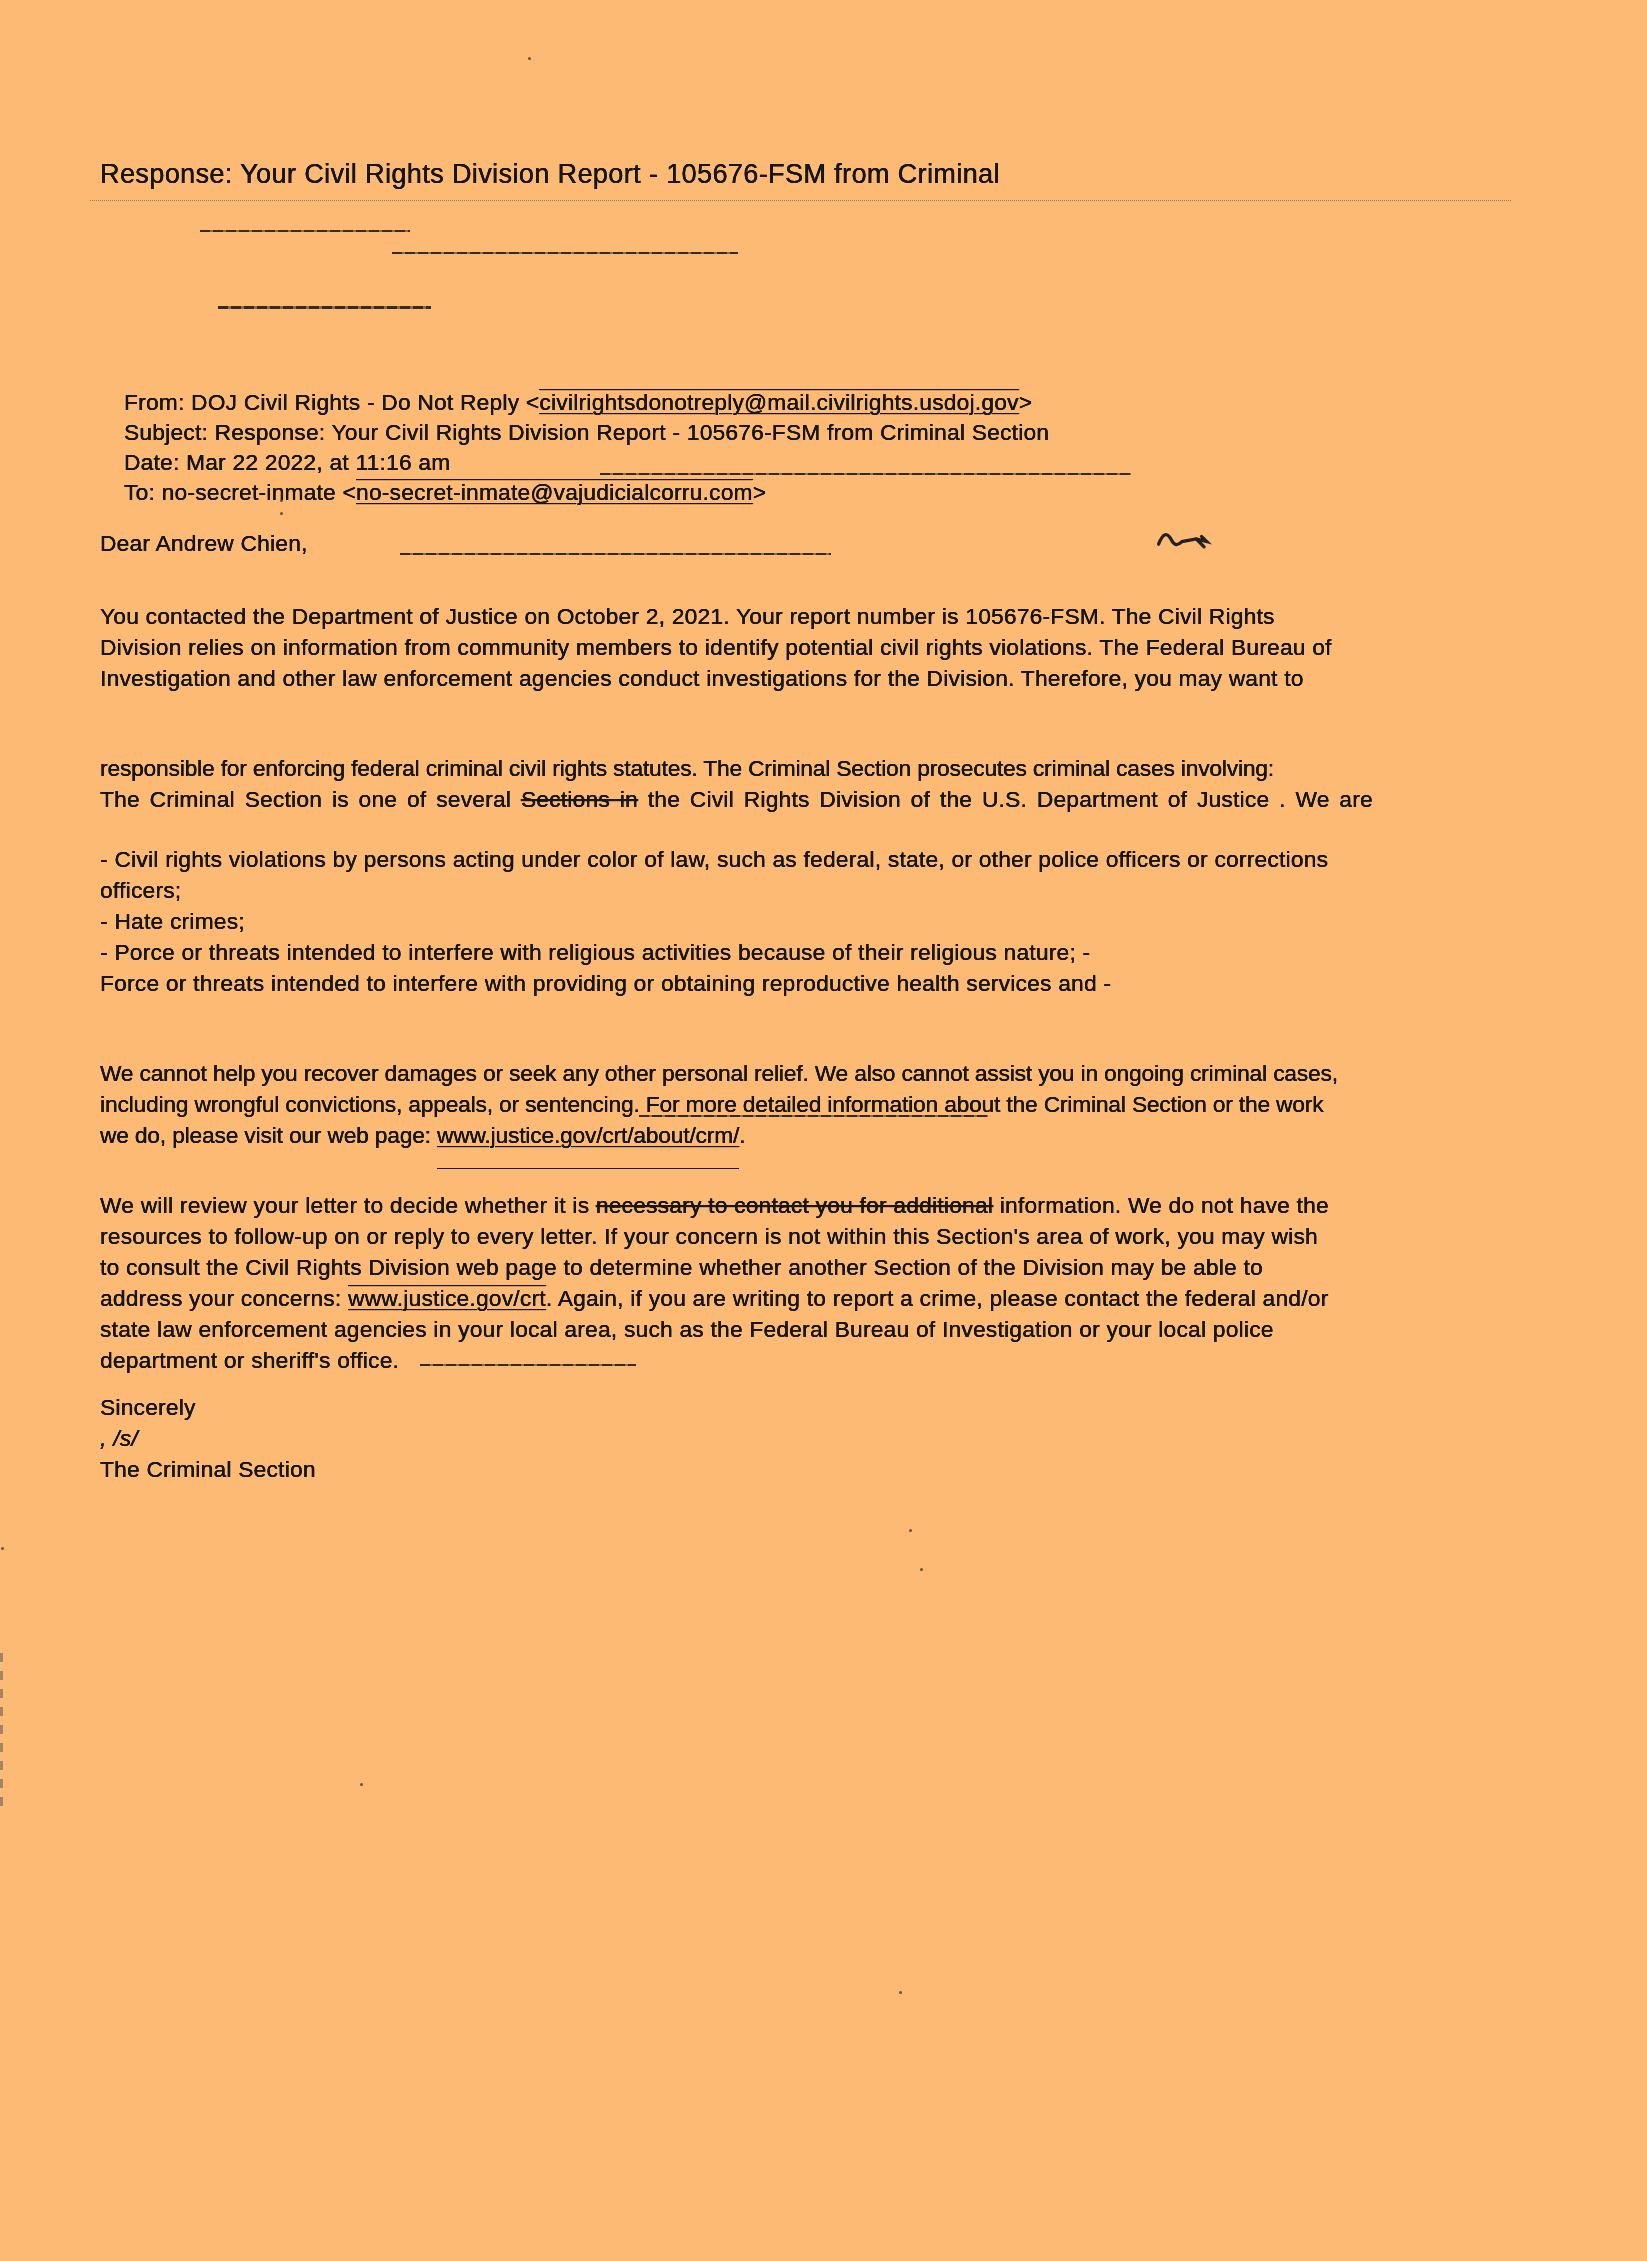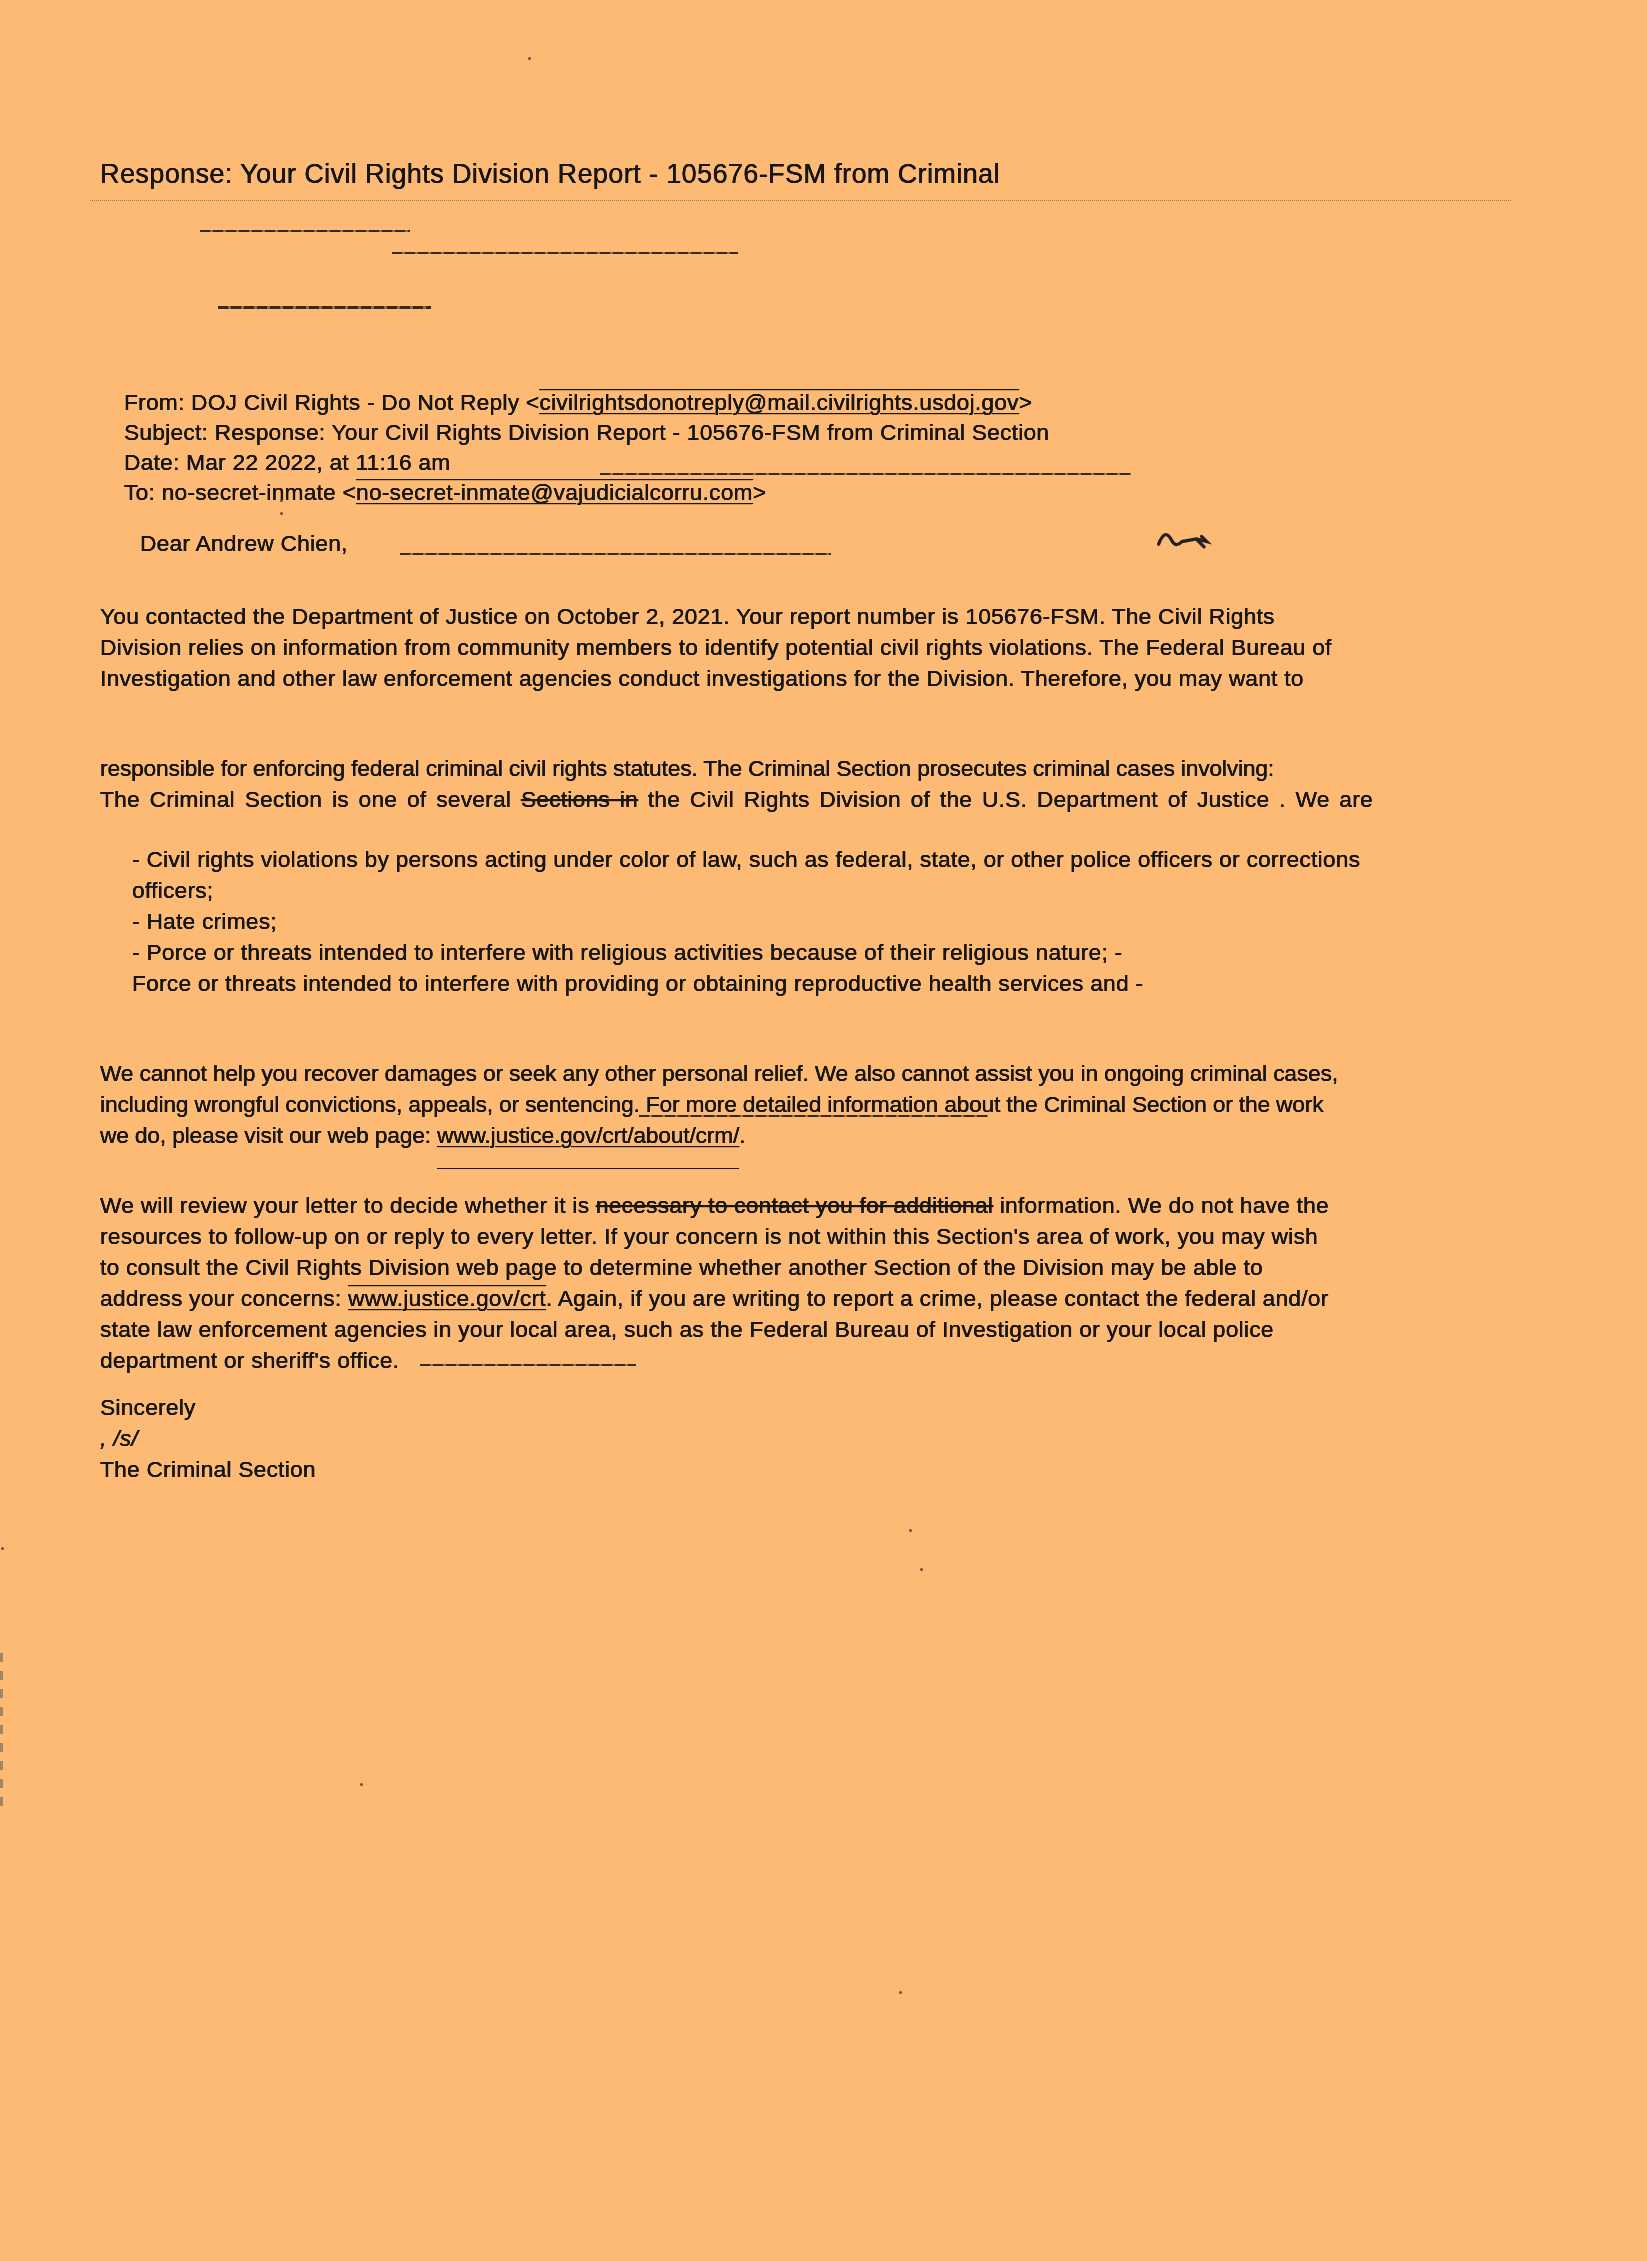--- a/index.html
+++ b/index.html
@@ -93,38 +93,38 @@
   <div class="block hdr ink" style="top:388px;margin-left:24px;">
     <div class="line"><span>From: DOJ Civil Rights - Do Not Reply &lt;</span><span class="link-scan">civilrightsdonotreply@mail.civilrights.usdoj.gov</span><span>&gt;</span></div>
     <div class="line">Subject: Response: Your Civil Rights Division Report - 105676-FSM from Criminal Section</div>
     <div class="line">Date: Mar 22 2022, at 11:16 am</div>
     <div class="line"><span>To: no-secret-inmate &lt;</span><span class="link-scan">no-secret-inmate@vajudicialcorru.com</span><span>&gt;</span></div>
   </div>
   <div class="artifact" style="left:600px; top:473px; width:531px;"></div>
   <div class="speck" style="left:280px; top:499px;"></div>
   <div class="speck" style="left:280px; top:512px;"></div>
 
-  <div class="block ink" style="top:528px;margin-left:40px;">Dear Andrew Chien,</div>
+  <div class="block ink" style="top:528px;">Dear Andrew Chien,</div>
   <div class="artifact" style="left:400px; top:553px; width:431px;"></div>
   <svg class="scribble" style="left:1156px; top:522px;" width="65" height="34" viewBox="0 0 100 52">
     <path d="M4 34 Q14 8 24 28 Q30 40 40 30 L62 26 L78 30 L70 22 M62 26 L74 38" fill="none" stroke="#222" stroke-width="5" stroke-linecap="round"></path>
   </svg>
 
   <div class="block ink" style="top:601px;">
     <div class="line">You contacted the Department of Justice on October 2, 2021. Your report number is 105676-FSM. The Civil Rights</div>
     <div class="line">Division relies on information from community members to identify potential civil rights violations. The Federal Bureau of</div>
     <div class="line">Investigation and other law enforcement agencies conduct investigations for the Division. Therefore, you may want to</div>
   </div>
 
   <div class="block ink" style="top:753px;">
     <div class="line tight">responsible for enforcing federal criminal civil rights statutes. The Criminal Section prosecutes criminal cases involving:</div>
     <div class="line spread"><span>The Criminal Section is one of several </span><span class="strike">Sections in</span><span> the Civil Rights Division of the U.S. Department of Justice . We are</span></div>
   </div>
 
-  <div class="block ink" style="top:844px;margin-left:32px;">
+  <div class="block ink" style="top:844px;">
     <div class="line">- Civil rights violations by persons acting under color of law, such as federal, state, or other police officers or corrections</div>
     <div class="line">officers;</div>
     <div class="line">- Hate crimes;</div>
     <div class="line">- Porce or threats intended to interfere with religious activities because of their religious nature; -</div>
     <div class="line">Force or threats intended to interfere with providing or obtaining reproductive health services and -</div>
   </div>
 
   <div class="block ink tight" style="top:1058px;">
     <div class="line">We cannot help you recover damages or seek any other personal relief. We also cannot assist you in ongoing criminal cases,</div>
     <div class="line">including wrongful convictions, appeals, or sentencing. For more detailed information about the Criminal Section or the work</div>

